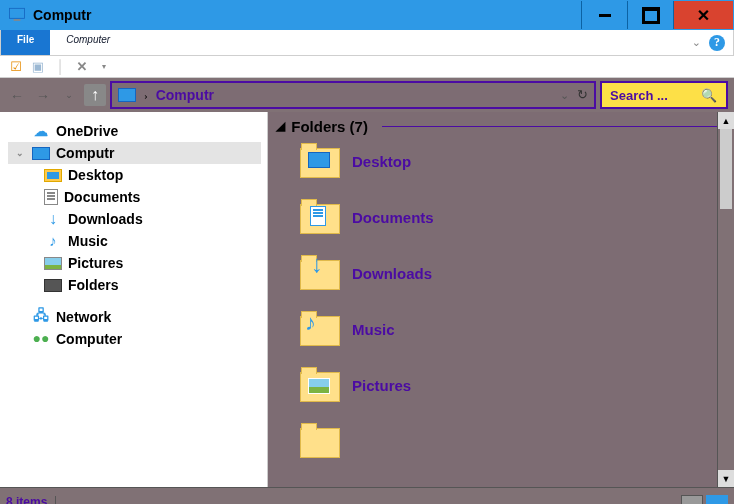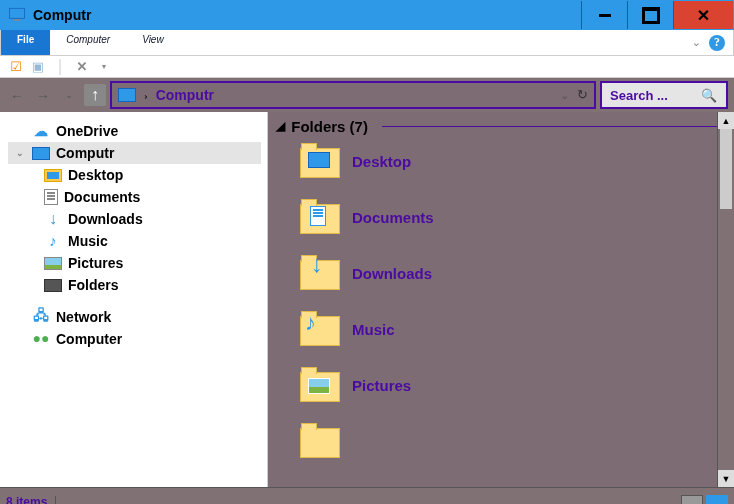--- a/index.html
+++ b/index.html
@@ -26,21 +26,21 @@
 .tb-ic{width:16px;height:16px;display:flex;align-items:center;justify-content:center;font-size:13px;font-family:"Segoe UI";}
 .addrrow{height:34px;display:flex;align-items:center;padding:3px 6px;background:#807175;gap:4px;}
 .navarrow{width:22px;height:22px;display:flex;align-items:center;justify-content:center;color:#555;font-family:"Segoe UI";font-size:14px;}
 .up-btn{width:22px;height:22px;background:#888;display:flex;align-items:center;justify-content:center;color:#fff;border-radius:2px;}
 .addressbar{flex:1;height:28px;background:#7d6c73;border:2px solid #4b0ba3;display:flex;align-items:center;padding:0 6px;gap:8px;}
 .addr-ic{width:18px;height:14px;background:#2e99e6;border:1px solid #1565c0;}
 .addr-txt{color:#4b0ba3;font-weight:bold;font-size:14px;}
 .addr-spc{flex:1;}
 .addr-drop{color:#555;font-size:11px;font-family:"Segoe UI";}
 .addr-ref{color:#333;font-size:13px;font-family:"Segoe UI";}
-.searchbox{width:128px;height:28px;background:#e5e5e5;border:2px solid #4b0ba3;display:flex;align-items:center;padding:0 8px;}
+.searchbox{width:128px;height:28px;background:#fde047;border:2px solid #4b0ba3;display:flex;align-items:center;padding:0 8px;}
 .search-txt{color:#4b0ba3;font-weight:bold;font-size:13px;white-space:nowrap;overflow:hidden;}
 .search-ic{margin-left:auto;color:#4b0ba3;font-size:13px;}
 .mainrow{display:flex;height:375px;}
 .navpane{width:268px;background:#fff;border-right:1px solid #ccc;padding:8px 6px 0 8px;overflow:hidden;}
 .nav-item{display:flex;align-items:center;gap:6px;height:22px;font-size:14px;color:#000;font-weight:bold;padding-left:8px;white-space:nowrap;}
 .nav-item.sel{background:#e4e4e4;}
 .nav-item.child{padding-left:36px;}
 .nav-item .exp{width:10px;color:#888;font-family:"Segoe UI";font-size:9px;}
 .ic{width:18px;height:14px;display:inline-flex;align-items:center;justify-content:center;flex:none;font-family:"Segoe UI";}
 .ic-cloud{color:#2e99e6;}
@@ -93,21 +93,20 @@
   <div class="title">Computr</div>
   <div class="spacer"></div>
   <div class="winbtn min"></div>
   <div class="winbtn max"></div>
   <div class="winbtn close"></div>
 </div>
 
 <div class="ribbon">
   <div class="tab file">File</div>
   <div class="tab normal">Computer</div>
-  <div class="tab normal">View</div>
   <div class="spacer"></div>
   <div class="rc">
     <span class="chevron">⌄</span>
     <div class="help-icon">?</div>
   </div>
 </div>
 
 <div class="toolbar">
   <div class="tb-ic" style="color:#e68a00">☑</div>
   <div class="tb-ic" style="color:#9bb8d3">▣</div>

